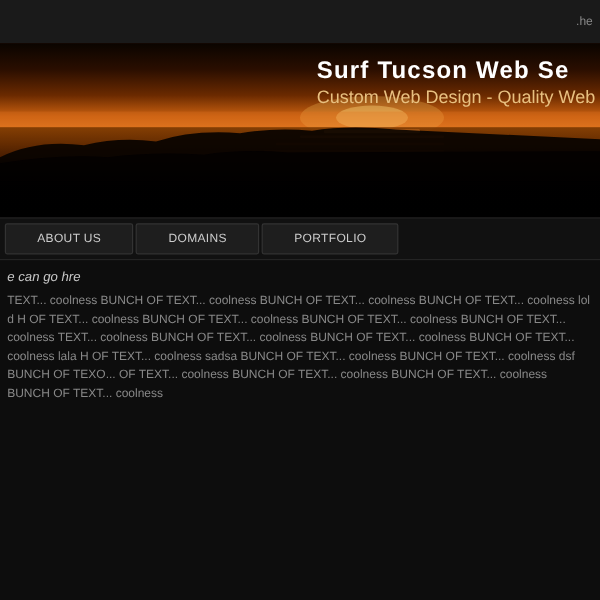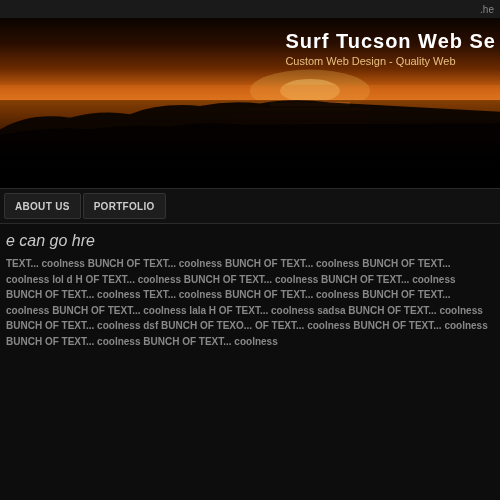--- a/index.html
+++ b/index.html
@@ -11,37 +11,37 @@
     body {
       width: 500px;
       height: 500px;
       background-color: #0a0a0a;
       font-family: Arial, sans-serif;
       overflow: hidden;
       color: #fff;
     }
 
     #top-bar {
-      height: 18px;
+      height: 36px;
       background-color: #1a1a1a;
       display: flex;
       align-items: center;
       justify-content: flex-end;
       padding-right: 6px;
     }
 
     #top-bar-text {
       color: #888;
       font-size: 10px;
     }
 
     #hero-section {
       position: relative;
       width: 500px;
-      height: 170px;
+      height: 145px;
       overflow: hidden;
       background: linear-gradient(180deg, 
         #1a0800 0%, 
         #3d1500 10%, 
         #7a3000 20%, 
         #c86000 30%, 
         #d4700a 38%, 
         #b85808 45%, 
         #8a3a00 52%, 
         #4a1a00 60%, 
@@ -79,73 +79,72 @@
 
     #site-title {
       font-size: 20px;
       font-weight: bold;
       color: #fff;
       letter-spacing: 1px;
       white-space: nowrap;
     }
 
     #site-subtitle {
-      font-size: 11px;
+      font-size: 15px;
       color: #e8c080;
       white-space: nowrap;
       margin-top: 2px;
     }
 
     #nav-bar {
       height: 36px;
       background-color: #111;
       display: flex;
       align-items: center;
       padding: 0 4px;
       gap: 2px;
       border-top: 1px solid #2a2a2a;
       border-bottom: 1px solid #2a2a2a;
     }
 
     .nav-item {
       height: 26px;
-      padding: 0 10px;
+      padding: 0 26px;
       background-color: #1e1e1e;
       border: 1px solid #333;
       border-radius: 2px;
       color: #ccc;
       font-size: 10px;
-      font-weight: bold;
+      font-weight: normal;
       display: flex;
       align-items: center;
       cursor: pointer;
       white-space: nowrap;
       text-transform: uppercase;
       letter-spacing: 0.3px;
     }
 
     #content-section {
       background-color: #0d0d0d;
       padding: 8px 6px;
       min-height: 301px;
     }
 
     #content-heading {
       color: #c8c8c8;
-      font-size: 16px;
+      font-size: 11px;
       margin-bottom: 6px;
       font-style: italic;
     }
 
     #content-text {
       color: #888;
       font-size: 10px;
       line-height: 1.55;
       word-break: break-word;
-      font-weight: bold;
     }
 
     
     #top-bar::after {
       content: '';
     }
   </style>
 </head>
 <body>
 
@@ -205,19 +204,20 @@
   <div id="hero-overlay"></div>
   <div id="site-title-block">
     <div id="site-title">Surf  Tucson  Web  Se</div>
     <div id="site-subtitle">Custom Web Design - Quality Web</div>
   </div>
 </div>
 
 <div id="nav-bar">
 
 <div class="nav-item">ABOUT US</div>
+    <div class="nav-item">DOMAINS</div>
     <div class="nav-item">PORTFOLIO</div>
   </div>
 
 <div id="content-section">
   <div id="content-heading">e can go hre</div>
   <div id="content-text">TEXT... coolness BUNCH OF TEXT... coolness BUNCH OF TEXT... coolness BUNCH OF TEXT... coolness  lol d H OF TEXT... coolness BUNCH OF TEXT... coolness BUNCH OF TEXT... coolness BUNCH OF TEXT... coolness TEXT... coolness BUNCH OF TEXT... coolness BUNCH OF TEXT... coolness BUNCH OF TEXT... coolness lala H OF TEXT... coolness sadsa BUNCH OF TEXT... coolness BUNCH OF TEXT... coolness dsf  BUNCH OF TEXO... OF TEXT... coolness BUNCH OF TEXT... coolness  BUNCH OF TEXT... coolness  BUNCH OF TEXT... coolness</div>
 </div>
 
 </body></html>

